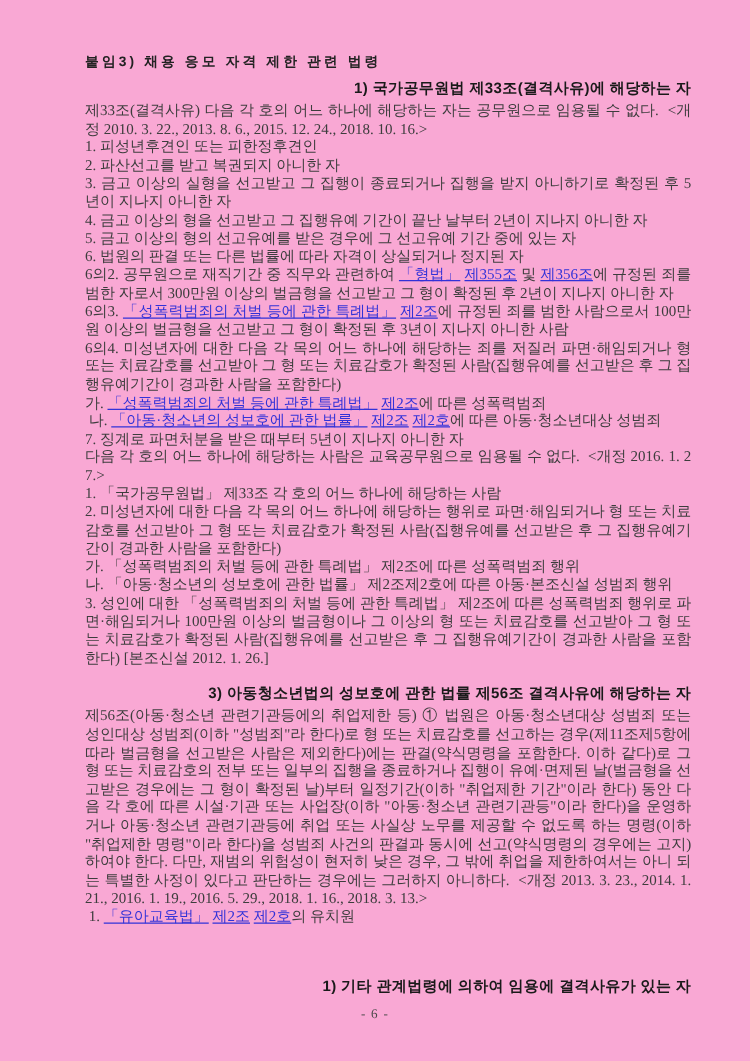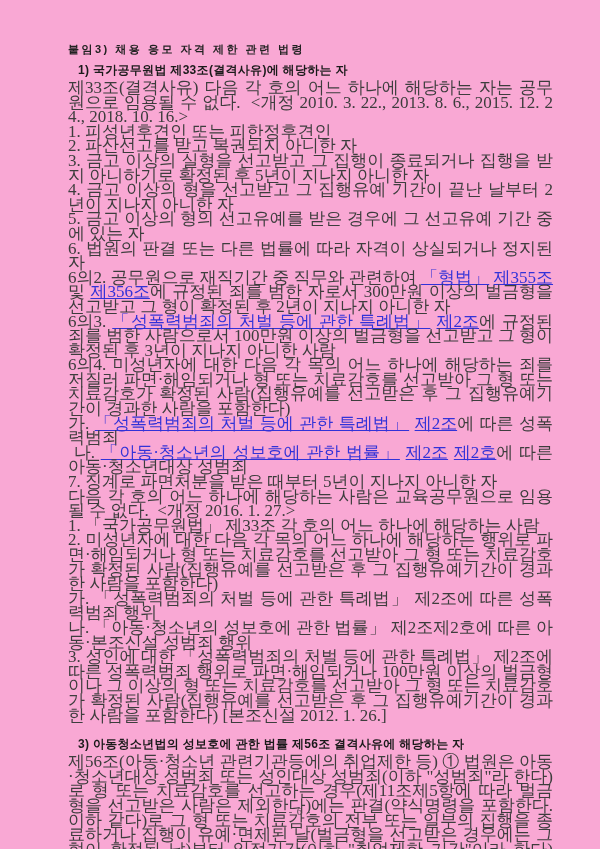--- a/index.html
+++ b/index.html
@@ -22,27 +22,28 @@
     letter-spacing: 2.5px;
   }
   section.law-section { margin: 0; }
   .sec-heading {
     margin: 13px 0 2px 10px;
     font-family: "Liberation Sans", "DejaVu Sans", sans-serif;
     font-weight: bold;
     font-size: 12px;
     color: #1a1a1a;
     letter-spacing: 0.3px;
+    text-align: right;
   }
   section.law-section:first-of-type .sec-heading { margin-top: 4px; }
   section.law-section:last-of-type { margin-top: 40px; }
   .para {
     margin: 0;
     font-family: "Liberation Serif", "DejaVu Serif", serif;
-    font-size: 17px;
+    font-size: 12px;
     line-height: 14.6px;
     color: #3d3d3d;
     text-align: justify;
     white-space: pre-wrap;
     word-break: break-all;
   }
   a.law-link {
     color: #3232d8;
     text-decoration: underline;
     cursor: pointer;

